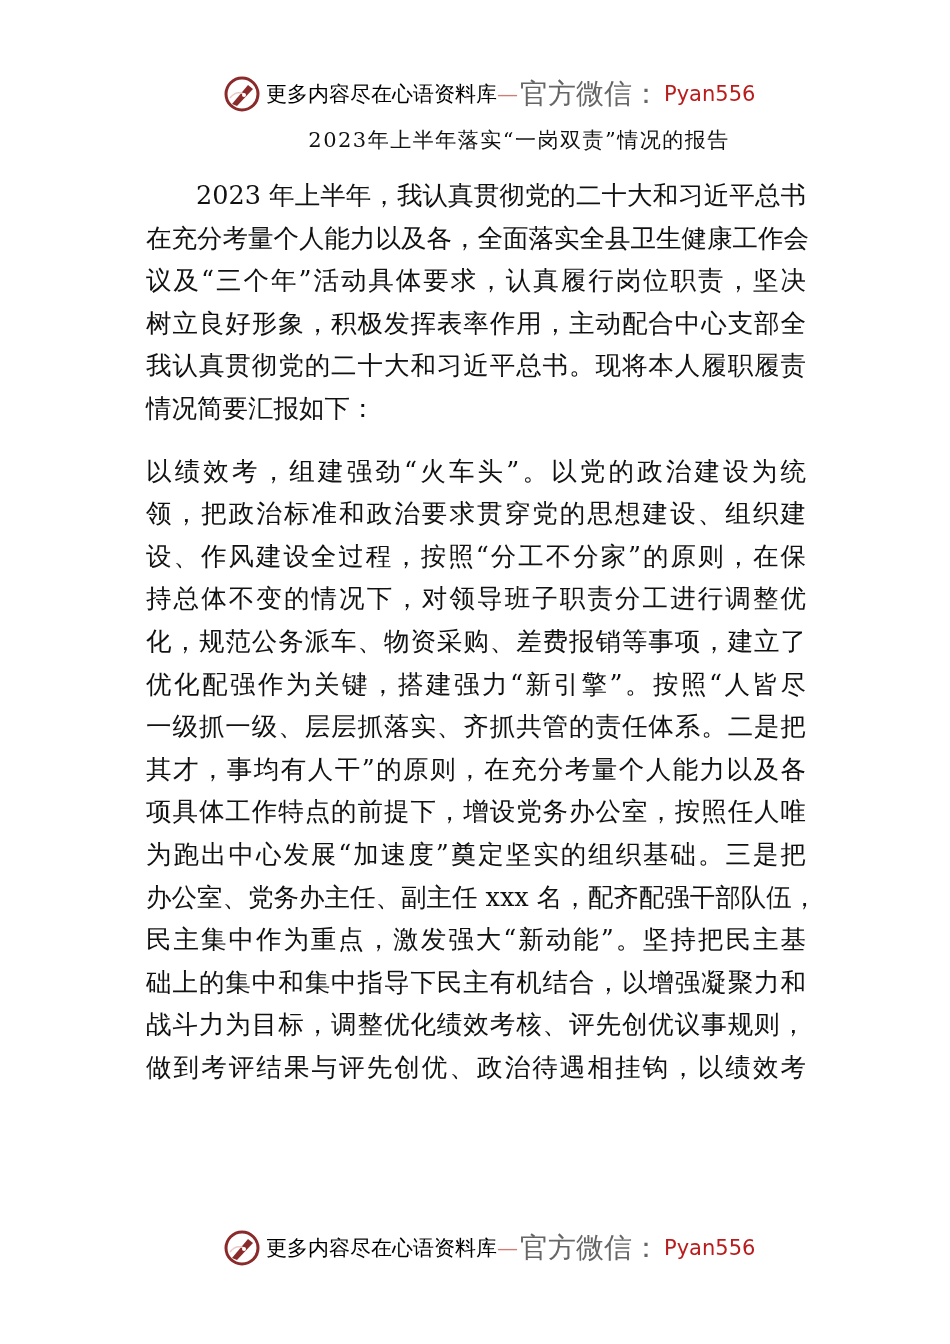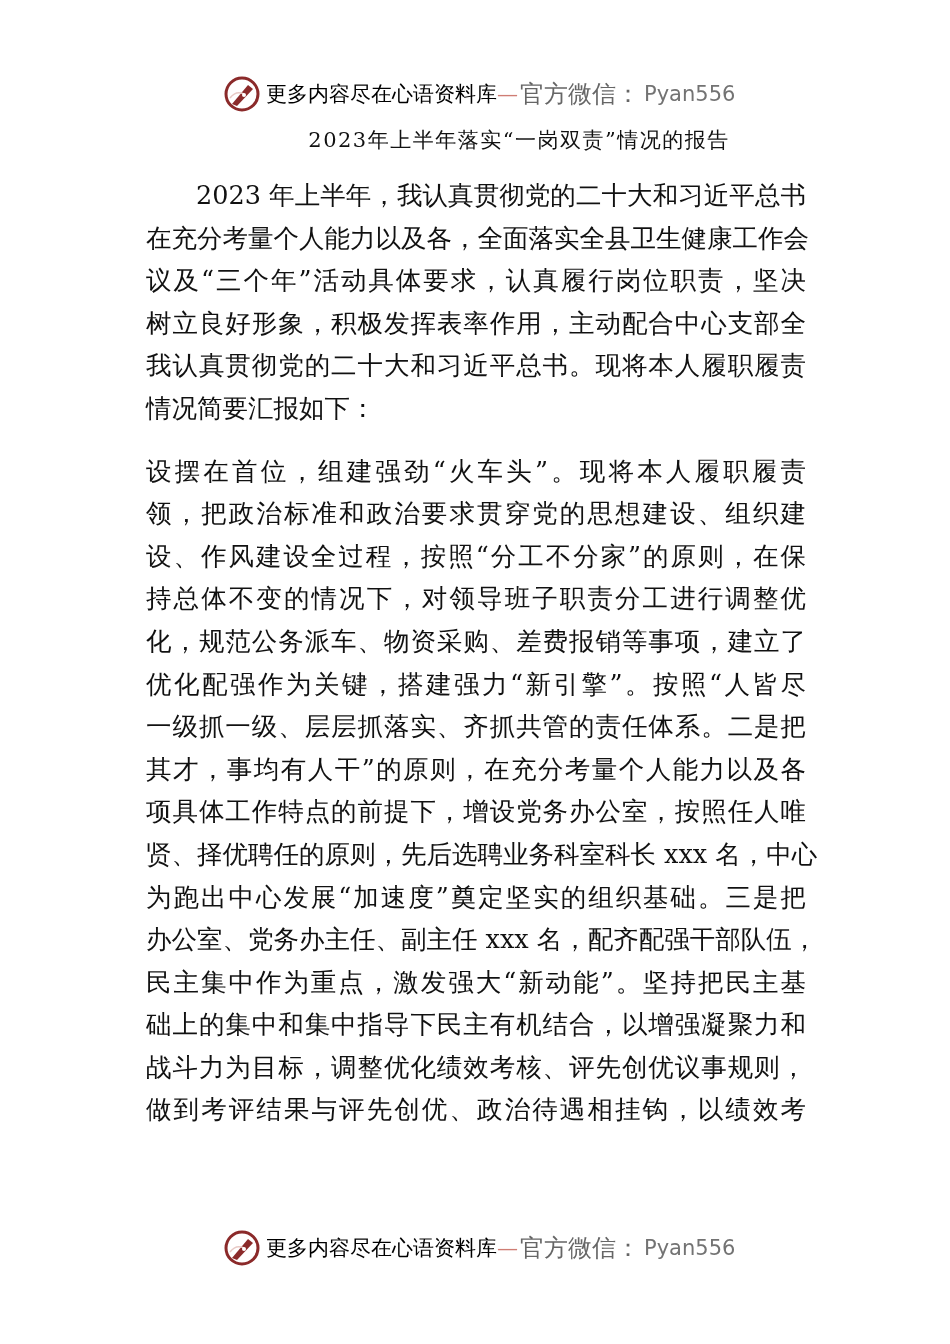--- a/index.html
+++ b/index.html
@@ -4,22 +4,22 @@
 <style>
   html, body { margin: 0; padding: 0; background: #ffffff; }
   body { width: 950px; height: 1344px; position: relative; overflow: hidden;
          font-family: "DejaVu Serif", "Liberation Serif", serif; color: #111; }
   .banner { position: absolute; left: 224px; height: 40px; display: flex; align-items: center; }
   .banner.top { top: 74px; }
   .banner.bottom { top: 1228px; }
   .logo { width: 36px; height: 36px; margin-right: 6px; }
   .banner-main { font-family: "DejaVu Serif", serif; font-size: 21px; color: #000000; letter-spacing: 0px; }
   .banner-dash { font-size: 21px; color: #cf7d74; }
-  .banner-wechat { font-family: "DejaVu Serif", serif; font-size: 24px; color: #666; margin-left: 2px; }
-  .banner-id { font-family: "DejaVu Sans", "Liberation Sans", sans-serif; font-size: 21px; color: #737373; margin-left: 4px; }
+  .banner-wechat { font-family: "DejaVu Serif", serif; font-size: 28px; color: #666; margin-left: 2px; }
+  .banner-id { font-family: "DejaVu Sans", "Liberation Sans", sans-serif; font-size: 21px; color: #b91c1c; margin-left: 4px; }
   .title { position: absolute; top: 126px; left: 0; width: 950px; text-align: center;
            font-size: 21px; letter-spacing: 1.5px; padding-left: 44px; }
   .body { position: absolute; top: 174px; left: 146px; width: 660px; }
   .line { height: 42.6px; line-height: 42.6px; font-size: 25.5px; white-space: nowrap;
           text-align: justify; text-align-last: justify; letter-spacing: 0px; }
   .line.indent { padding-left: 50px; }
   .line.last { text-align-last: left; }
   .gap { height: 20px; }
 </style>
 </head>
@@ -44,30 +44,29 @@
   <div>
     <div class="line indent">2023 年上半年，我认真贯彻党的二十大和习近平总书</div>
     <div class="line">在充分考量个人能力以及各，全面落实全县卫生健康工作会</div>
     <div class="line">议及“三个年”活动具体要求，认真履行岗位职责，坚决</div>
     <div class="line">树立良好形象，积极发挥表率作用，主动配合中心支部全</div>
     <div class="line">我认真贯彻党的二十大和习近平总书。现将本人履职履责</div>
     <div class="line last">情况简要汇报如下：</div>
   </div>
   <div class="gap"></div>
   <div>
-    <div class="line">设摆在首位，组建强劲“火车头”。现将本人履职履责</div>
+    <div class="line">以绩效考，组建强劲“火车头”。以党的政治建设为统</div>
     <div class="line">领，把政治标准和政治要求贯穿党的思想建设、组织建</div>
     <div class="line">设、作风建设全过程，按照“分工不分家”的原则，在保</div>
     <div class="line">持总体不变的情况下，对领导班子职责分工进行调整优</div>
     <div class="line">化，规范公务派车、物资采购、差费报销等事项，建立了</div>
     <div class="line">优化配强作为关键，搭建强力“新引擎”。按照“人皆尽</div>
     <div class="line">一级抓一级、层层抓落实、齐抓共管的责任体系。二是把</div>
     <div class="line">其才，事均有人干”的原则，在充分考量个人能力以及各</div>
     <div class="line">项具体工作特点的前提下，增设党务办公室，按照任人唯</div>
-    <div class="line">贤、择优聘任的原则，先后选聘业务科室科长 xxx 名，中心</div>
     <div class="line">为跑出中心发展“加速度”奠定坚实的组织基础。三是把</div>
     <div class="line">办公室、党务办主任、副主任 xxx 名，配齐配强干部队伍，</div>
     <div class="line">民主集中作为重点，激发强大“新动能”。坚持把民主基</div>
     <div class="line">础上的集中和集中指导下民主有机结合，以增强凝聚力和</div>
     <div class="line">战斗力为目标，调整优化绩效考核、评先创优议事规则，</div>
     <div class="line">做到考评结果与评先创优、政治待遇相挂钩，以绩效考</div>
   </div>
 </div>
 
 <div class="banner bottom">

